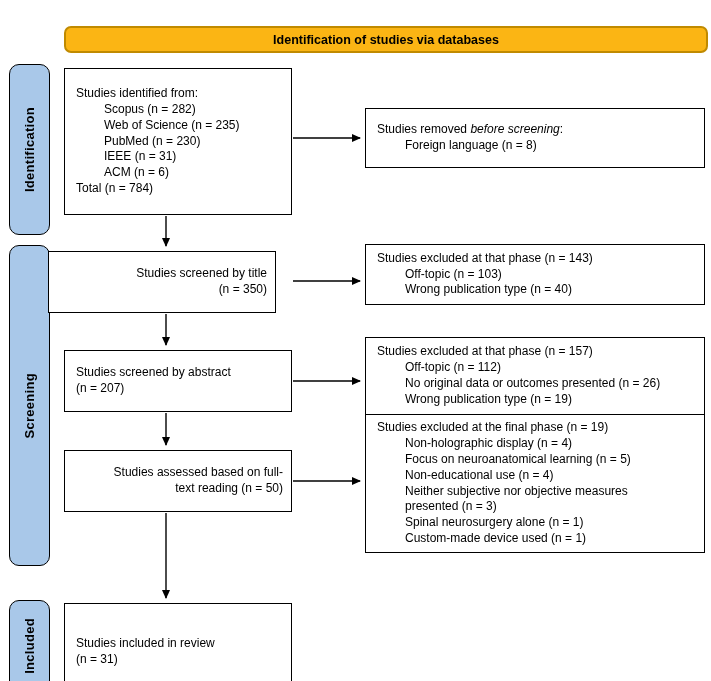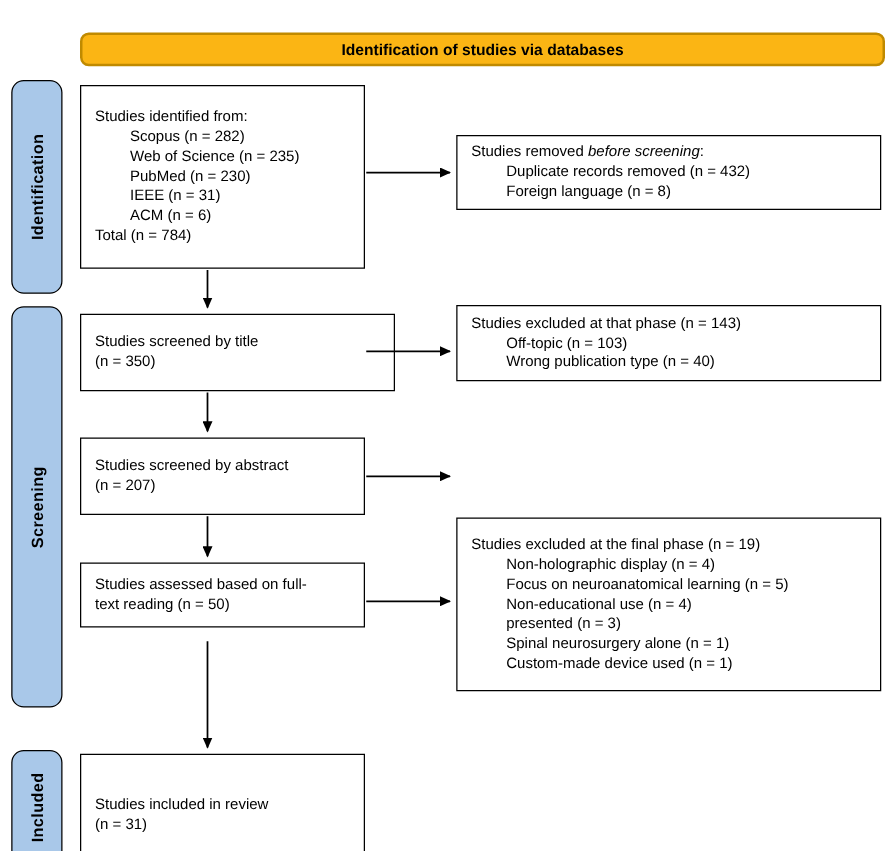--- a/index.html
+++ b/index.html
@@ -54,23 +54,23 @@
     border:1.9px solid var(--box-border);
     box-sizing:border-box;
     display:flex;flex-direction:column;justify-content:center;
     padding:4px 8px 4px 11px;
     font-size:12px;line-height:15.9px;
   }
   .box .line{white-space:nowrap;}
   .box .indent-1{padding-left:28px;}
   .italic{font-style:italic;}
   #box-identified{left:64px;top:48px;width:228px;height:147px;}
-  #box-title{left:64px;top:231px;width:252px;height:62px;}
+  #box-title{left:48px;top:231px;width:228px;height:62px;text-align:right;}
   #box-abstract{left:64px;top:330px;width:228px;height:62px;}
-  #box-fulltext{left:64px;top:430px;width:228px;height:52px;}
+  #box-fulltext{left:64px;top:430px;width:228px;height:62px;text-align:right;}
   #box-included{left:64px;top:583px;width:228px;height:97px;}
   #rbox-before-screening{left:365px;top:88px;width:340px;height:60px;}
   #rbox-title-excluded{left:365px;top:224px;width:340px;height:61px;}
   #rbox-abstract-excluded{left:365px;top:317px;width:340px;height:78px;}
   #rbox-fulltext-excluded{left:365px;top:394px;width:340px;height:139px;}
   svg.arrows{position:absolute;left:0;top:0;pointer-events:none;}
 </style>
 </head>
 <body>
 
@@ -111,33 +111,39 @@
       <div class="line">Studies assessed based on full-</div>
       <div class="line">text reading (n = 50)</div>
     </div>
   <div class="box" id="box-included">
       <div class="line">Studies included in review</div>
       <div class="line">(n = 31)</div>
     </div>
 
   <div class="box" id="rbox-before-screening">
       <div class="line"><span>Studies removed </span><span class="italic">before screening</span><span>:</span></div>
-      <div class="line indent-1">Duplicate records removed (n = 432)</div>
       <div class="line indent-1">Foreign language (n = 8)</div>
     </div>
   <div class="box" id="rbox-title-excluded">
       <div class="line">Studies excluded at that phase (n = 143)</div>
       <div class="line indent-1">Off-topic (n = 103)</div>
       <div class="line indent-1">Wrong publication type (n = 40)</div>
     </div>
+  <div class="box" id="rbox-abstract-excluded">
+      <div class="line">Studies excluded at that phase (n = 157)</div>
+      <div class="line indent-1">Off-topic (n = 112)</div>
+      <div class="line indent-1">No original data or outcomes presented (n = 26)</div>
+      <div class="line indent-1">Wrong publication type (n = 19)</div>
+    </div>
   <div class="box" id="rbox-fulltext-excluded">
       <div class="line">Studies excluded at the final phase (n = 19)</div>
       <div class="line indent-1">Non-holographic display (n = 4)</div>
       <div class="line indent-1">Focus on neuroanatomical learning (n = 5)</div>
       <div class="line indent-1">Non-educational use (n = 4)</div>
+      <div class="line indent-1">Neither subjective nor objective measures</div>
       <div class="line indent-1">presented (n = 3)</div>
       <div class="line indent-1">Spinal neurosurgery alone (n = 1)</div>
       <div class="line indent-1">Custom-made device used (n = 1)</div>
     </div>
 
   <svg class="arrows" width="711" height="681" viewBox="0 0 711 681">
     <defs>
       <marker id="ah" markerWidth="9" markerHeight="8" refX="8" refY="4" orient="auto" markerUnits="userSpaceOnUse">
         <path d="M0,0 L9,4 L0,8 Z" fill="#000"></path>
       </marker>

